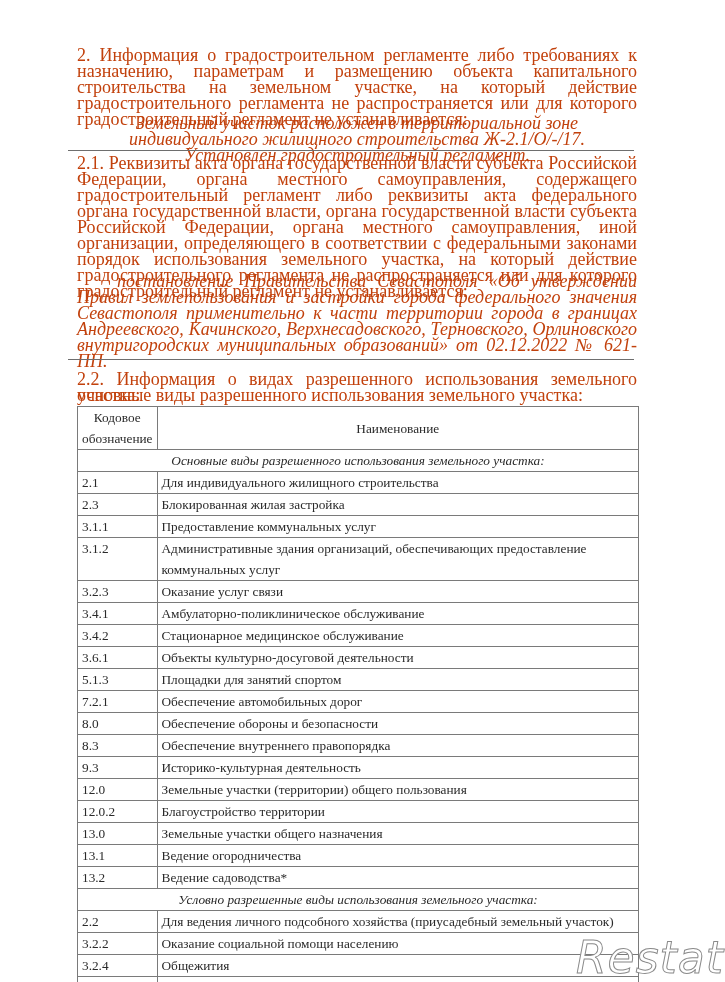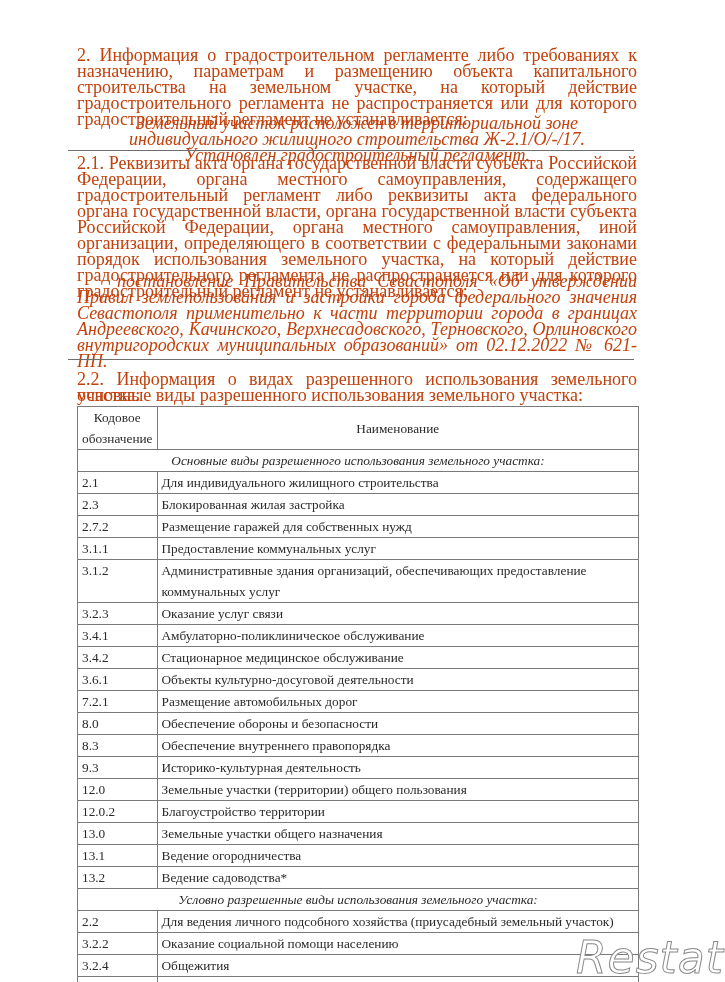--- a/index.html
+++ b/index.html
@@ -67,24 +67,20 @@
       </tr>
     <tr>
           <td class="code">2.1</td>
           <td>Для индивидуального жилищного строительства</td>
         </tr>
         <tr>
           <td class="code">2.3</td>
           <td>Блокированная жилая застройка</td>
         </tr>
         <tr>
-          <td class="code">2.7.2</td>
-          <td>Размещение гаражей для собственных нужд</td>
-        </tr>
-        <tr>
           <td class="code">3.1.1</td>
           <td>Предоставление коммунальных услуг</td>
         </tr>
         <tr>
           <td class="code">3.1.2</td>
           <td>Административные здания организаций, обеспечивающих предоставление коммунальных услуг</td>
         </tr>
         <tr>
           <td class="code">3.2.3</td>
           <td>Оказание услуг связи</td>
@@ -95,22 +91,26 @@
         </tr>
         <tr>
           <td class="code">3.4.2</td>
           <td>Стационарное медицинское обслуживание</td>
         </tr>
         <tr>
           <td class="code">3.6.1</td>
           <td>Объекты культурно-досуговой деятельности</td>
         </tr>
         <tr>
+          <td class="code">5.1.3</td>
+          <td>Площадки для занятий спортом</td>
+        </tr>
+        <tr>
           <td class="code">7.2.1</td>
-          <td>Размещение автомобильных дорог</td>
+          <td>Обеспечение автомобильных дорог</td>
         </tr>
         <tr>
           <td class="code">8.0</td>
           <td>Обеспечение обороны и безопасности</td>
         </tr>
         <tr>
           <td class="code">8.3</td>
           <td>Обеспечение внутреннего правопорядка</td>
         </tr>
         <tr>

